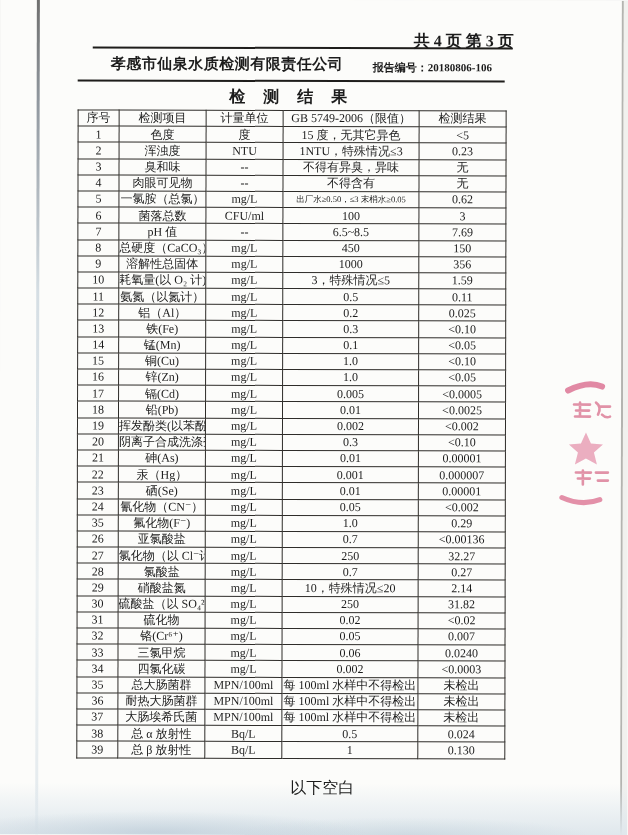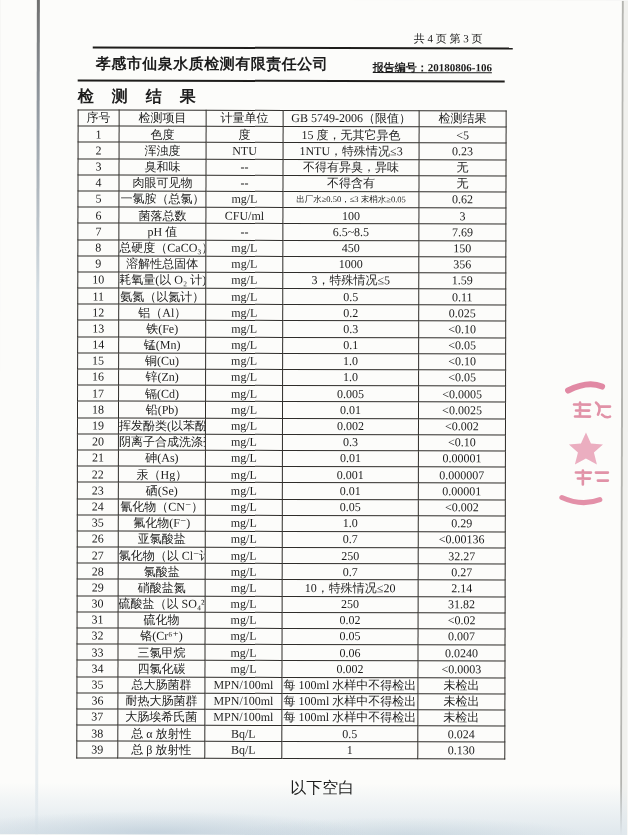--- a/index.html
+++ b/index.html
@@ -32,36 +32,36 @@
   .bottom-texture{
     position:absolute;left:0;bottom:0;width:628px;height:52px;
     background:
       radial-gradient(ellipse 300px 30px at 25% 95%,rgba(150,175,195,.35),transparent 70%),
       radial-gradient(ellipse 260px 26px at 65% 100%,rgba(160,185,200,.28),transparent 70%),
       linear-gradient(180deg,rgba(252,252,250,0) 0%,rgba(222,231,237,.55) 55%,var(--scan_blue,#dfe7ec) 100%);
   }
   
   .page-indicator{
     position:absolute;left:413px;top:31px;width:80px;
-    font-size:11px;font-weight:400;white-space:nowrap;
+    font-size:16px;font-weight:700;white-space:nowrap;
   }
   .rule{position:absolute;background:#1e1d1b;}
   .rule-top{left:92px;top:47px;width:420px;height:2px;}
   .rule-mid{left:77px;top:80px;width:427px;height:2.4px;}
   .company{
-    position:absolute;left:95px;top:55px;
+    position:absolute;left:110px;top:55px;
     font-size:15px;font-weight:700;letter-spacing:.5px;white-space:nowrap;
   }
   .report-no{
     position:absolute;left:372px;top:60px;
-    font-size:11px;font-weight:700;white-space:nowrap;text-decoration:underline;
+    font-size:11px;font-weight:700;white-space:nowrap;
   }
   .doc-title{
     position:absolute;left:77px;top:87px;width:428px;
-    font-size:16px;font-weight:700;letter-spacing:7px;
+    text-align:center;font-size:16px;font-weight:700;letter-spacing:7px;
   }
   
   table.results{
     position:absolute;left:77px;top:110px;width:428px;
     border-collapse:collapse;table-layout:fixed;
   }
   table.results th,table.results td{
     border:1.3px solid var(--table_border,#2e2c29);
     height:15.2px;box-sizing:content-box;
     padding:0;text-align:center;vertical-align:middle;

